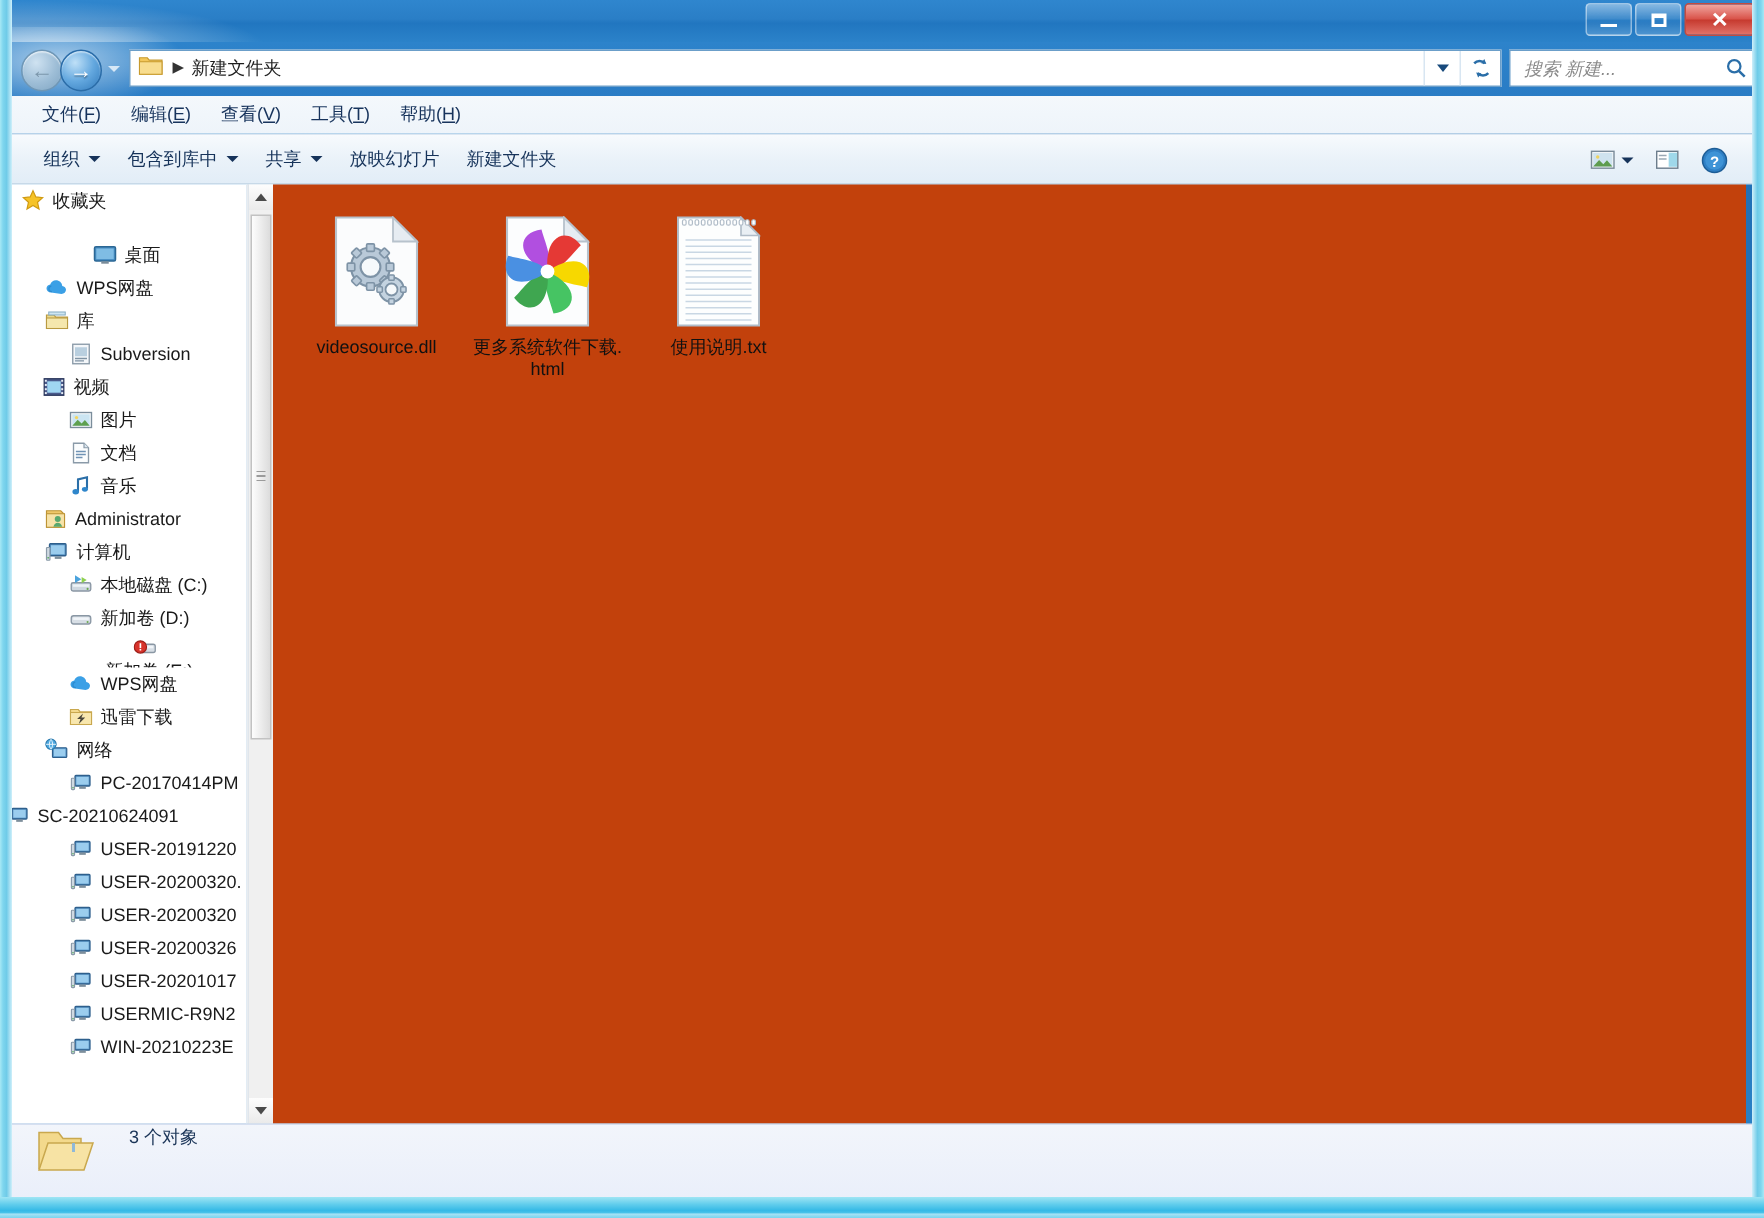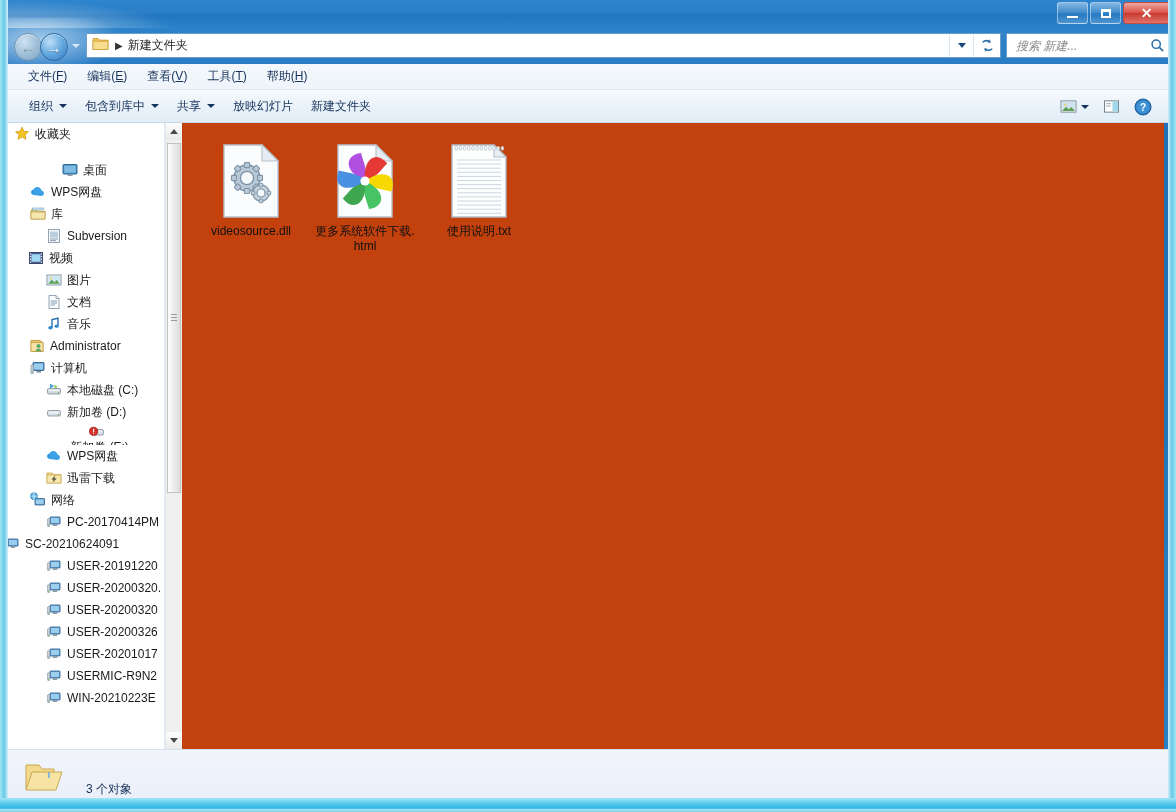--- a/index.html
+++ b/index.html
@@ -233,21 +233,21 @@
   .file-label {
     margin-top: 4px; font-size: 12px; color:#111; text-align:center; line-height:15px;
     word-break: break-all; max-width: 100px;
   }
 
   
   #statusbar {
     position: absolute; left: 8px; top: 749px; width: 1160px; height: 49px;
     background: linear-gradient(180deg,#f2f5fb 0%, #eaeffa 100%);
     border-top: 1px solid #d6dff0;
-    display: flex; align-items: flex-end; padding-left: 16px;
+    display: flex; align-items: flex-start; padding-left: 16px;
     box-sizing: border-box;
   }
   #status-text { font-size: 12px; color: #1a3457; margin-left: 22px; }
 </style>
 </head>
 <body>
 
 <div id="window">
 
   <div id="titlebar">

